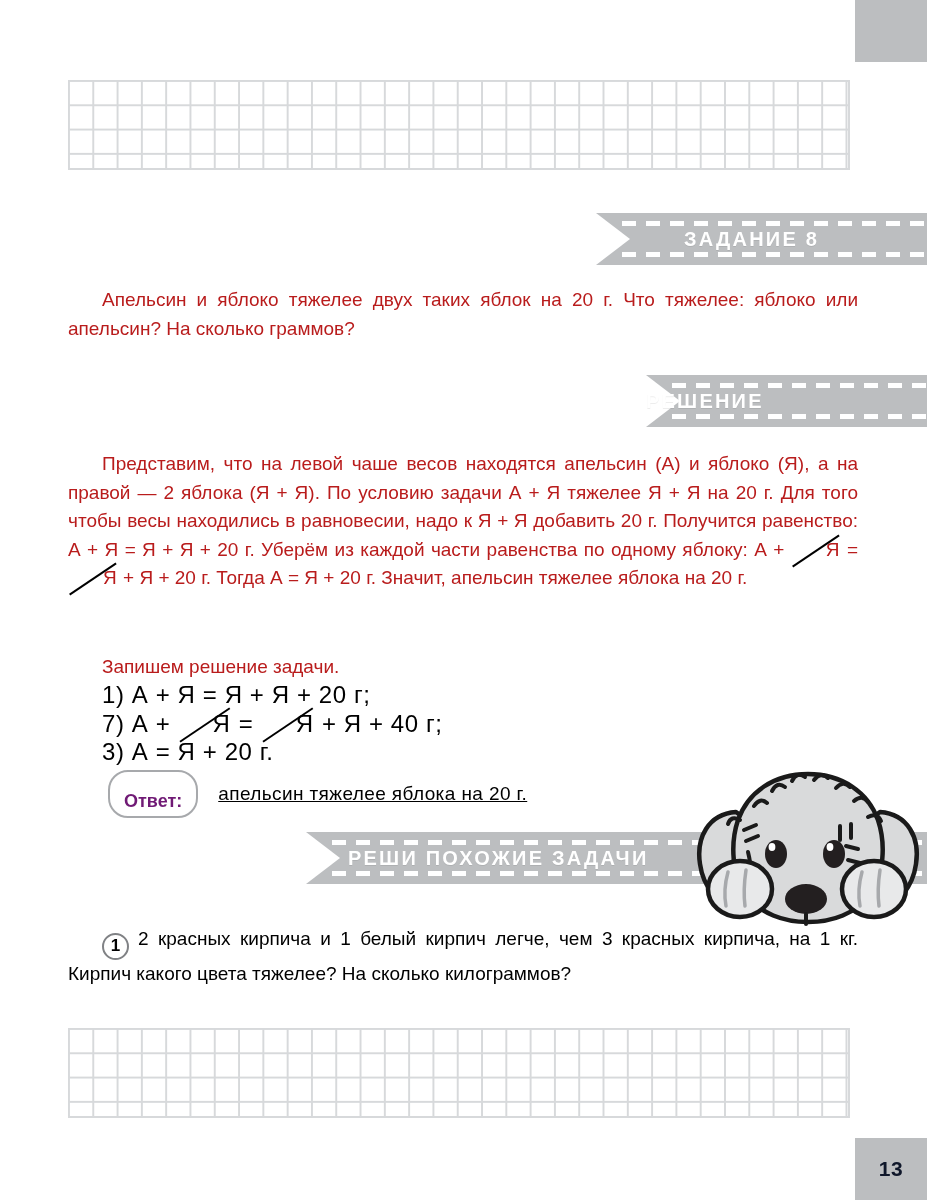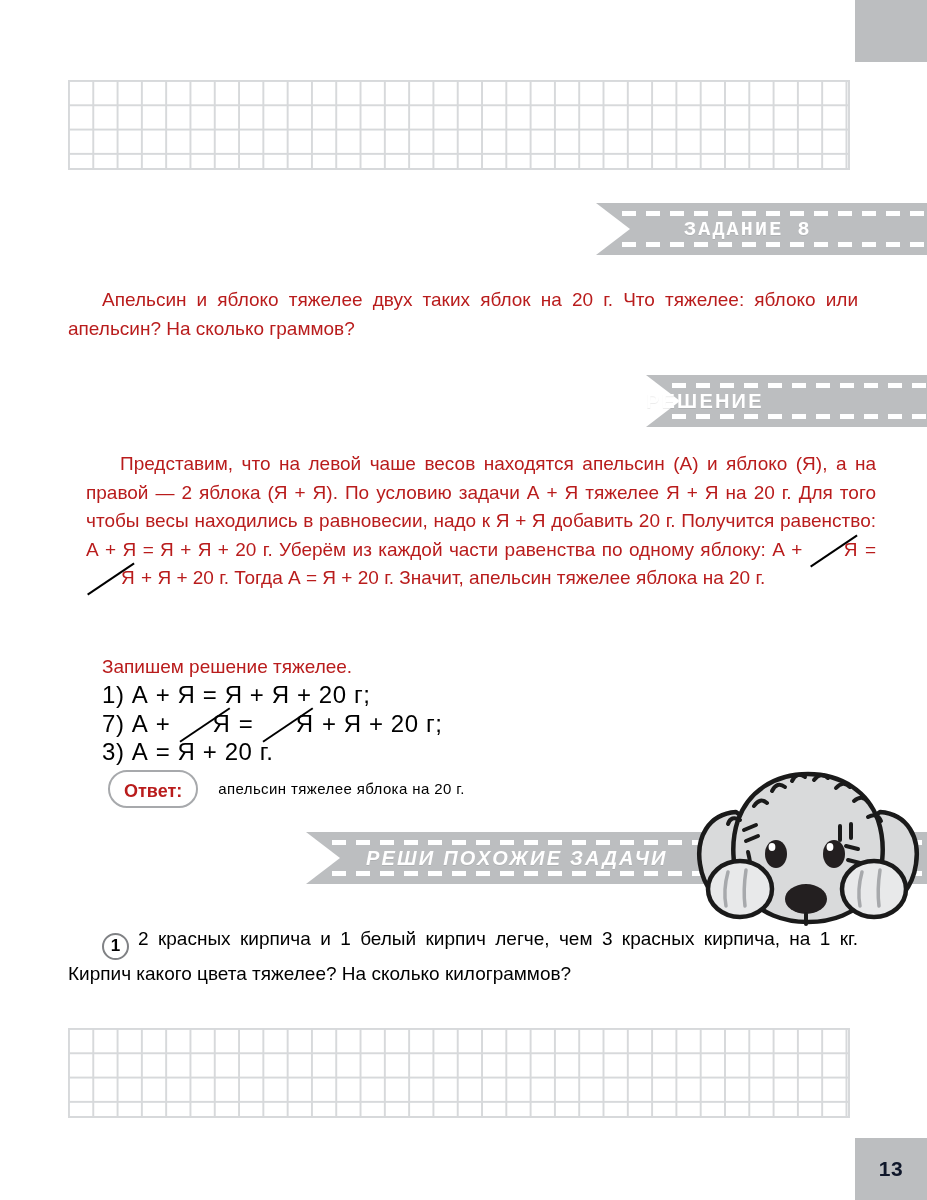--- a/index.html
+++ b/index.html
@@ -112,39 +112,38 @@
     color: #ffffff;
     font-weight: bold;
     font-size: 20px;
     letter-spacing: 2.2px;
     text-shadow: 0 1px 0 rgba(0,0,0,.07);
     white-space: nowrap;
   }
 
   #ribbon-task {
     left: 596px;
-    top: 203px;
+    top: 213px;
     width: 331px;
-    font-family: Liberation Mono, monospace;
   }
   #ribbon-task .ribbon-label { margin-left: 88px; }
 
   #ribbon-solution {
     left: 646px;
     top: 375px;
     width: 281px;
   }
   #ribbon-solution .ribbon-label { }
 
   #ribbon-similar {
     left: 306px;
     top: 832px;
     width: 621px;
   }
-  #ribbon-similar .ribbon-label { margin-left: 60px; font-style: italic; }
+  #ribbon-similar .ribbon-label { margin-left: 42px; }
 
   
   .para {
     position: absolute;
     font-size: 19px;
     line-height: 28.5px;
     text-align: justify;
     text-justify: inter-word;
     color: #b91c1c;
   }
@@ -152,21 +151,20 @@
 
   #task-text {
     left: 68px;
     top: 286px;
     width: 790px;
   }
   #solution-text {
     left: 68px;
     top: 450px;
     width: 790px;
-    margin-left: 18px;
   }
   #write-down {
     left: 68px;
     top: 653px;
     width: 600px;
     text-indent: 34px;
   }
 
   .eq-list {
     position: absolute;
@@ -201,31 +199,32 @@
     position: absolute;
     left: 108px;
     top: 770px;
     display: flex;
     align-items: center;
     gap: 20px;
   }
   .answer-badge {
     border: 2.5px solid #a7a9ac;
     border-radius: 20px;
-    padding: 9px 14px 4px;
+    padding: 19px 14px 4px;
     font-size: 18px;
     font-weight: bold;
-    color: #b91c1c;
+    color: #701a75;
     background: #fff;
     line-height: 1.15;
   }
   .answer-text {
-    font-size: 15px;
+    font-size: 19px;
     letter-spacing: .4px;
     white-space: nowrap;
+    text-decoration: underline;
   }
 
   
   #practice {
     position: absolute;
     left: 68px;
     top: 925px;
     width: 790px;
     font-size: 19px;
     line-height: 28.5px;
@@ -281,26 +280,26 @@
     <div class="ribbon-notch"></div>
     <div class="ribbon-dash top"></div>
     <div class="ribbon-dash bottom"></div>
     <span class="ribbon-label">РЕШЕНИЕ</span>
   </div>
 
   <div class="para indent" id="solution-text">
     <span>Представим, что на левой чаше весов находятся апельсин (А) и яблоко (Я), а на правой — 2 яблока (Я + Я). По условию задачи А + Я тяжелее Я + Я на 20 г. Для того чтобы весы находились в равновесии, надо к Я + Я добавить 20 г. Получится равенство: А + Я = Я + Я + 20 г. Уберём из каждой части равенства по одному яблоку: А + </span><span class="strike">Я</span><span> = </span><span class="strike">Я</span><span> + Я + 20 г. Тогда А = Я + 20 г. Значит, апельсин тяжелее яблока на 20 г.</span>
   </div>
 
-  <div class="para" id="write-down">Запишем решение тяжелее.</div>
+  <div class="para" id="write-down">Запишем решение задачи.</div>
 
   <div class="eq-list">
     <div class="eq-line">1) А + Я = Я + Я + 20 г;</div>
     <div class="eq-line">
-      <span>7) А + </span><span class="strike">Я</span><span> = </span><span class="strike">Я</span><span> + Я + 20 г;</span>
+      <span>7) А + </span><span class="strike">Я</span><span> = </span><span class="strike">Я</span><span> + Я + 40 г;</span>
     </div>
     <div class="eq-line">3) А = Я + 20 г.</div>
   </div>
 
   <div id="answer-row">
     <span class="answer-badge">Ответ:</span>
     <span class="answer-text">апельсин тяжелее яблока на 20 г.</span>
   </div>
 
   <div class="ribbon" id="ribbon-similar">

